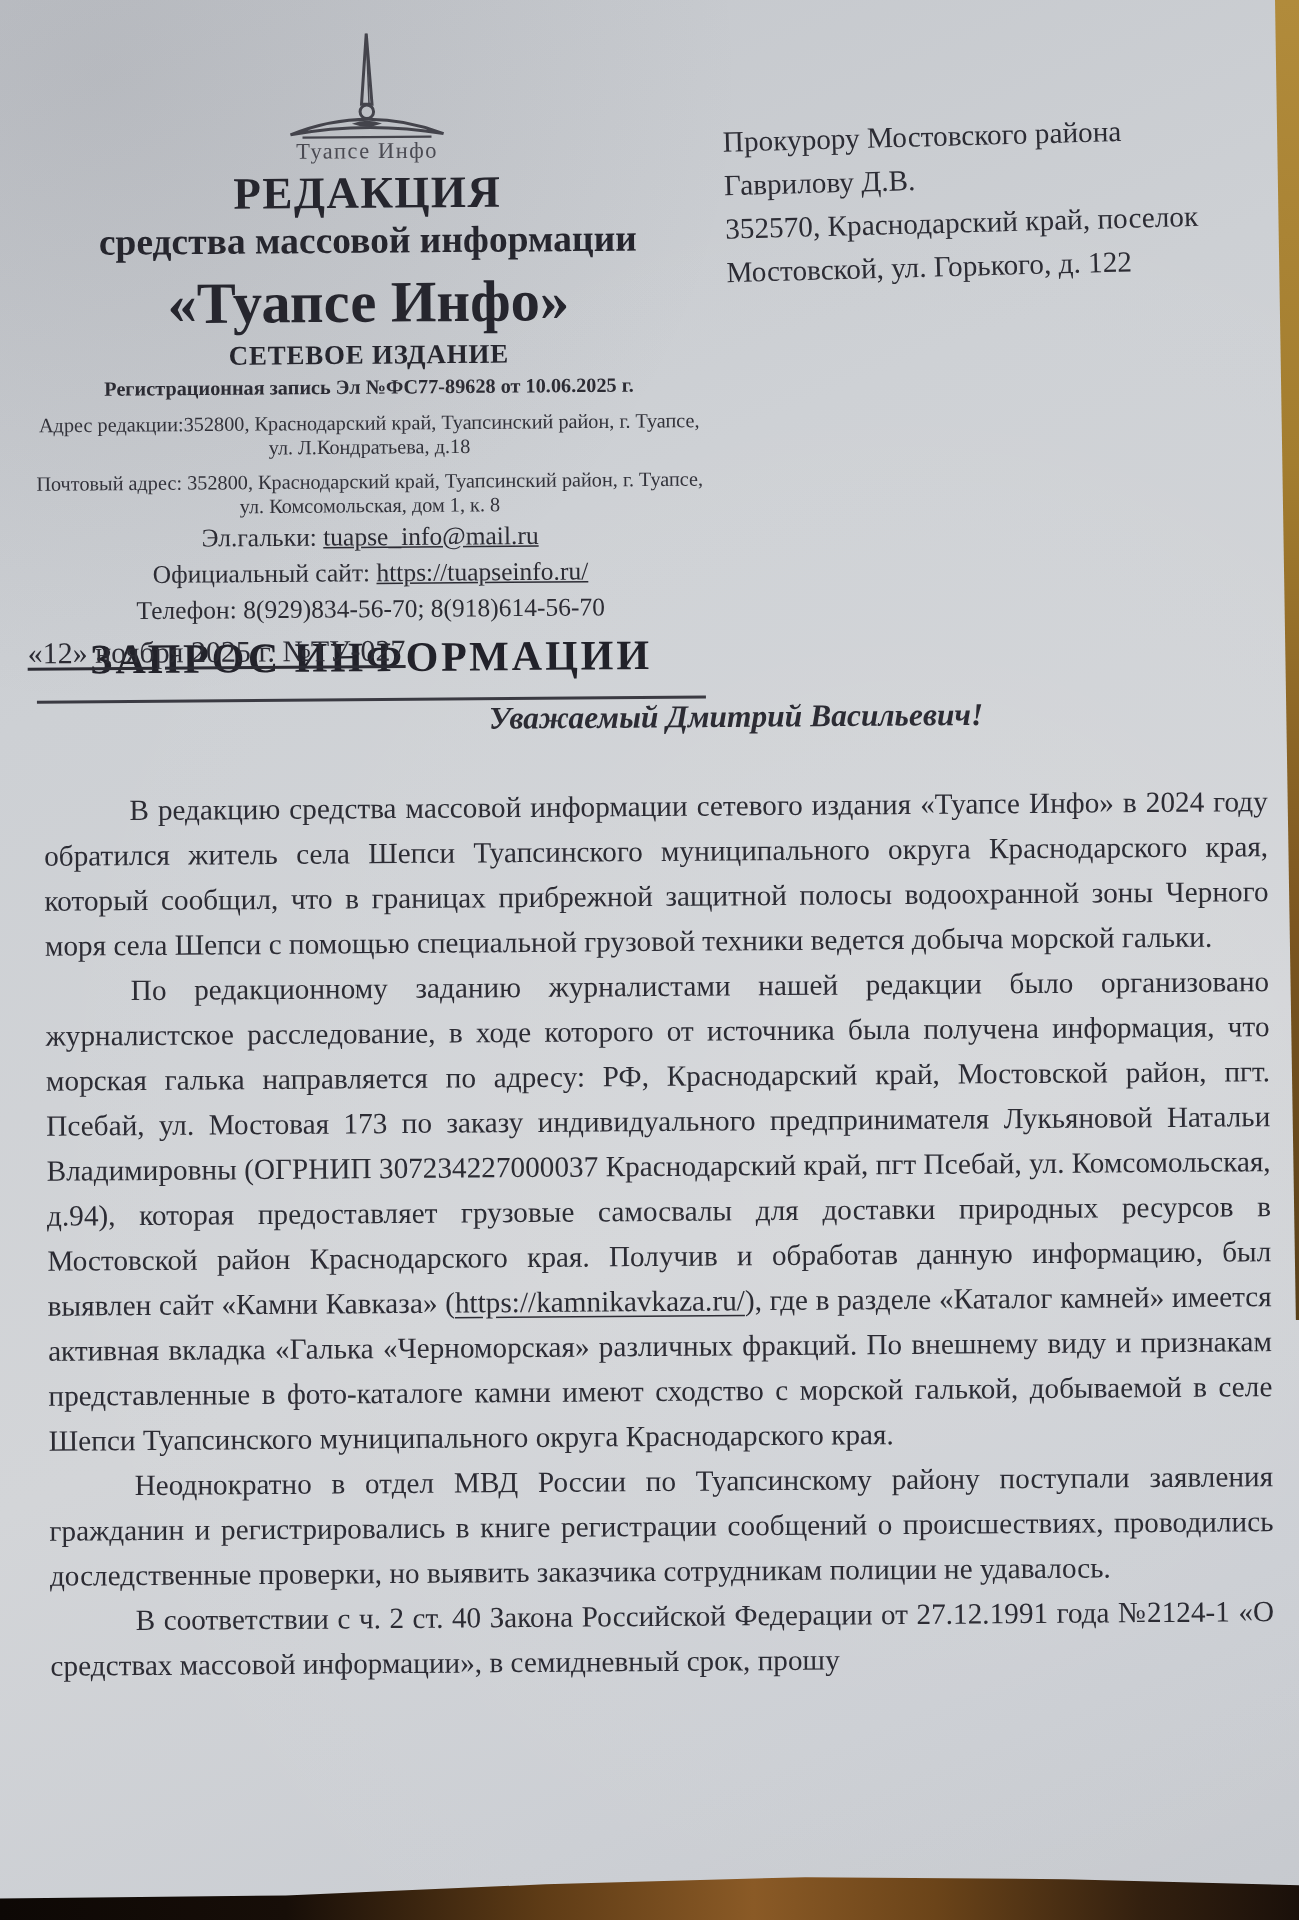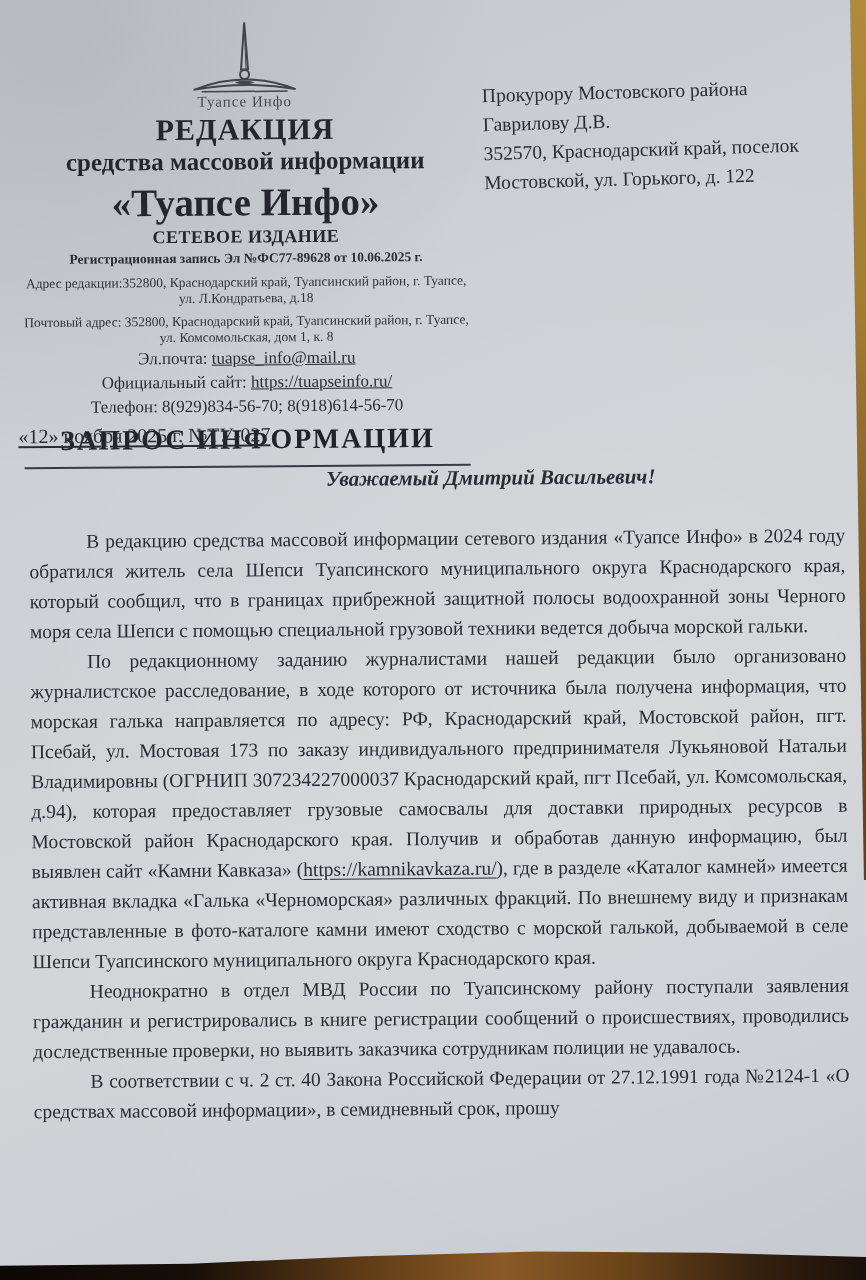--- a/index.html
+++ b/index.html
@@ -68,21 +68,21 @@
         <path d="M22 72 L108 72" stroke="#44444c" stroke-width="1.5"></path>
       </svg>
       <div class="logo-caption">Туапсе Инфо</div>
       <div class="lh-redakcia">РЕДАКЦИЯ</div>
       <div class="lh-smi">средства массовой информации</div>
       <div class="lh-name">«Туапсе Инфо»</div>
       <div class="lh-setevoe">СЕТЕВОЕ ИЗДАНИЕ</div>
       <div class="lh-reg">Регистрационная запись Эл №ФС77-89628 от 10.06.2025 г.</div>
       <div class="lh-addr">Адрес редакции:352800, Краснодарский край, Туапсинский район, г. Туапсе, ул. Л.Кондратьева, д.18</div>
       <div class="lh-addr">Почтовый адрес: 352800, Краснодарский край, Туапсинский район, г. Туапсе, ул. Комсомольская, дом 1, к. 8</div>
-      <div class="lh-contact"><span>Эл.почта: </span><span class="u">tuapse_info@mail.ru</span></div>
+      <div class="lh-contact"><span>Эл.гальки: </span><span class="u">tuapse_info@mail.ru</span></div>
       <div class="lh-contact"><span>Официальный сайт: </span><span class="u">https://tuapseinfo.ru/</span></div>
       <div class="lh-contact">Телефон: 8(929)834-56-70; 8(918)614-56-70</div>
       <div class="lh-doctype">ЗАПРОС ИНФОРМАЦИИ</div>
     </div>
 
     <div class="recipient">
       <div>Прокурору Мостовского района</div>
       <div>Гаврилову Д.В.</div>
       <div>352570, Краснодарский край, поселок</div>
       <div>Мостовской, ул. Горького, д. 122</div>

